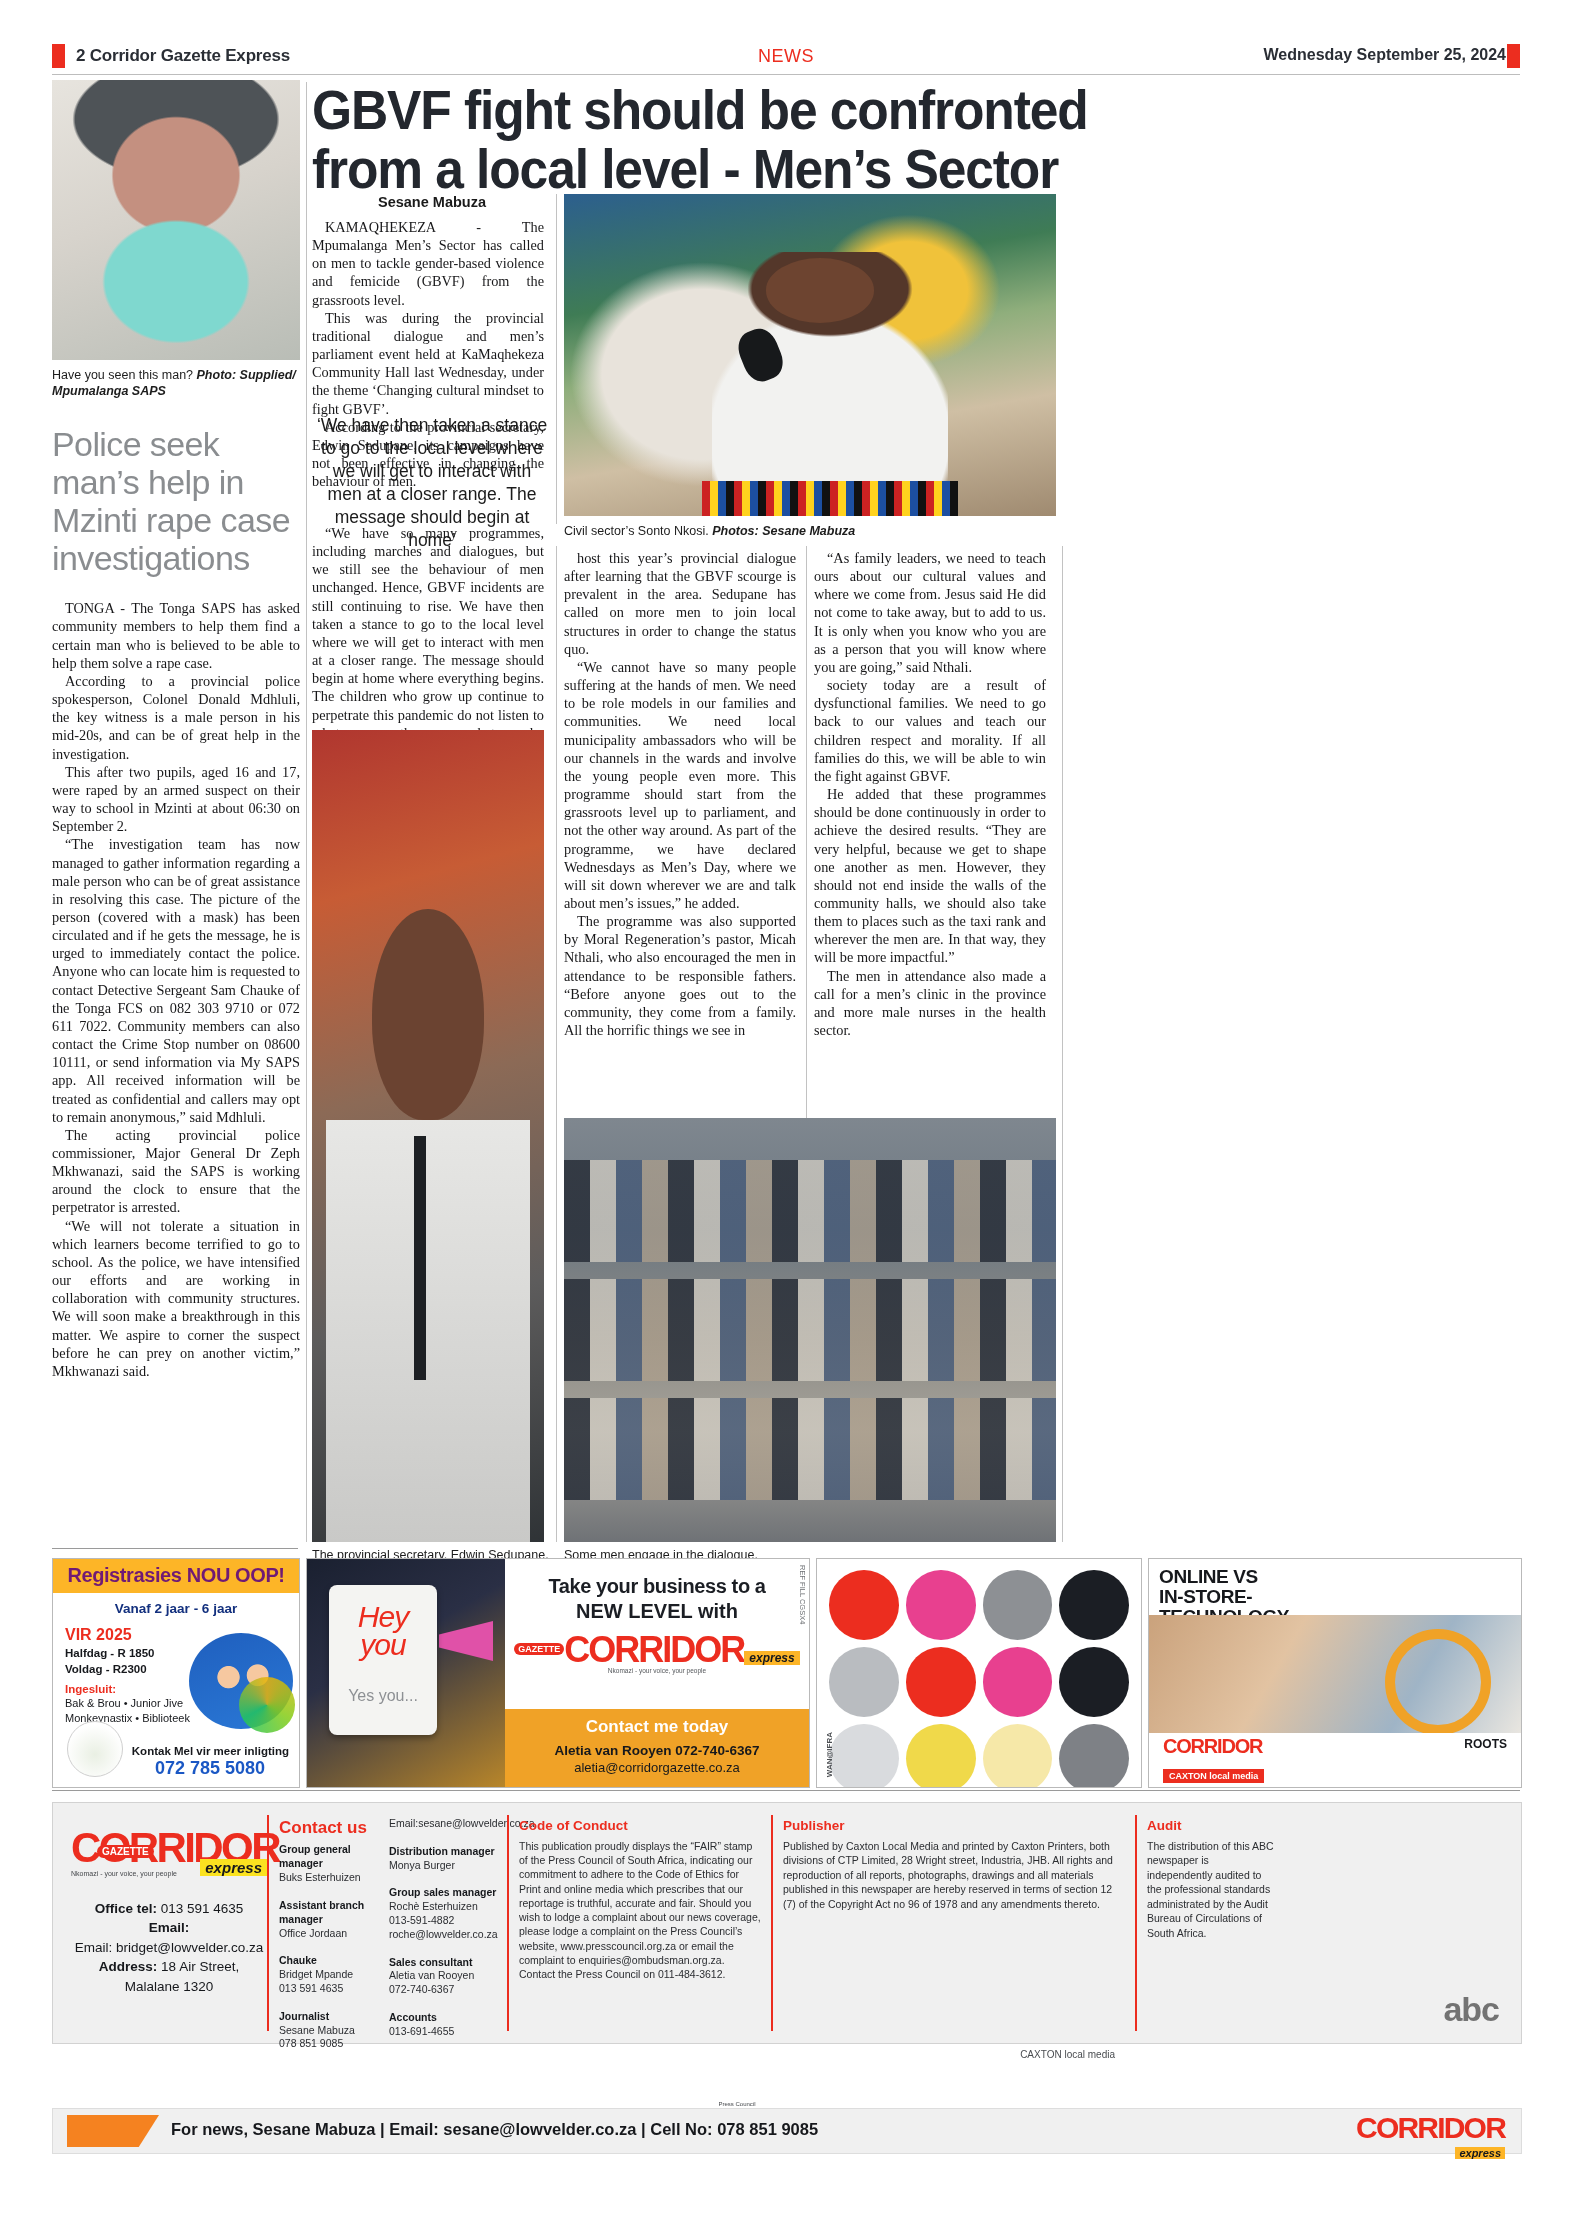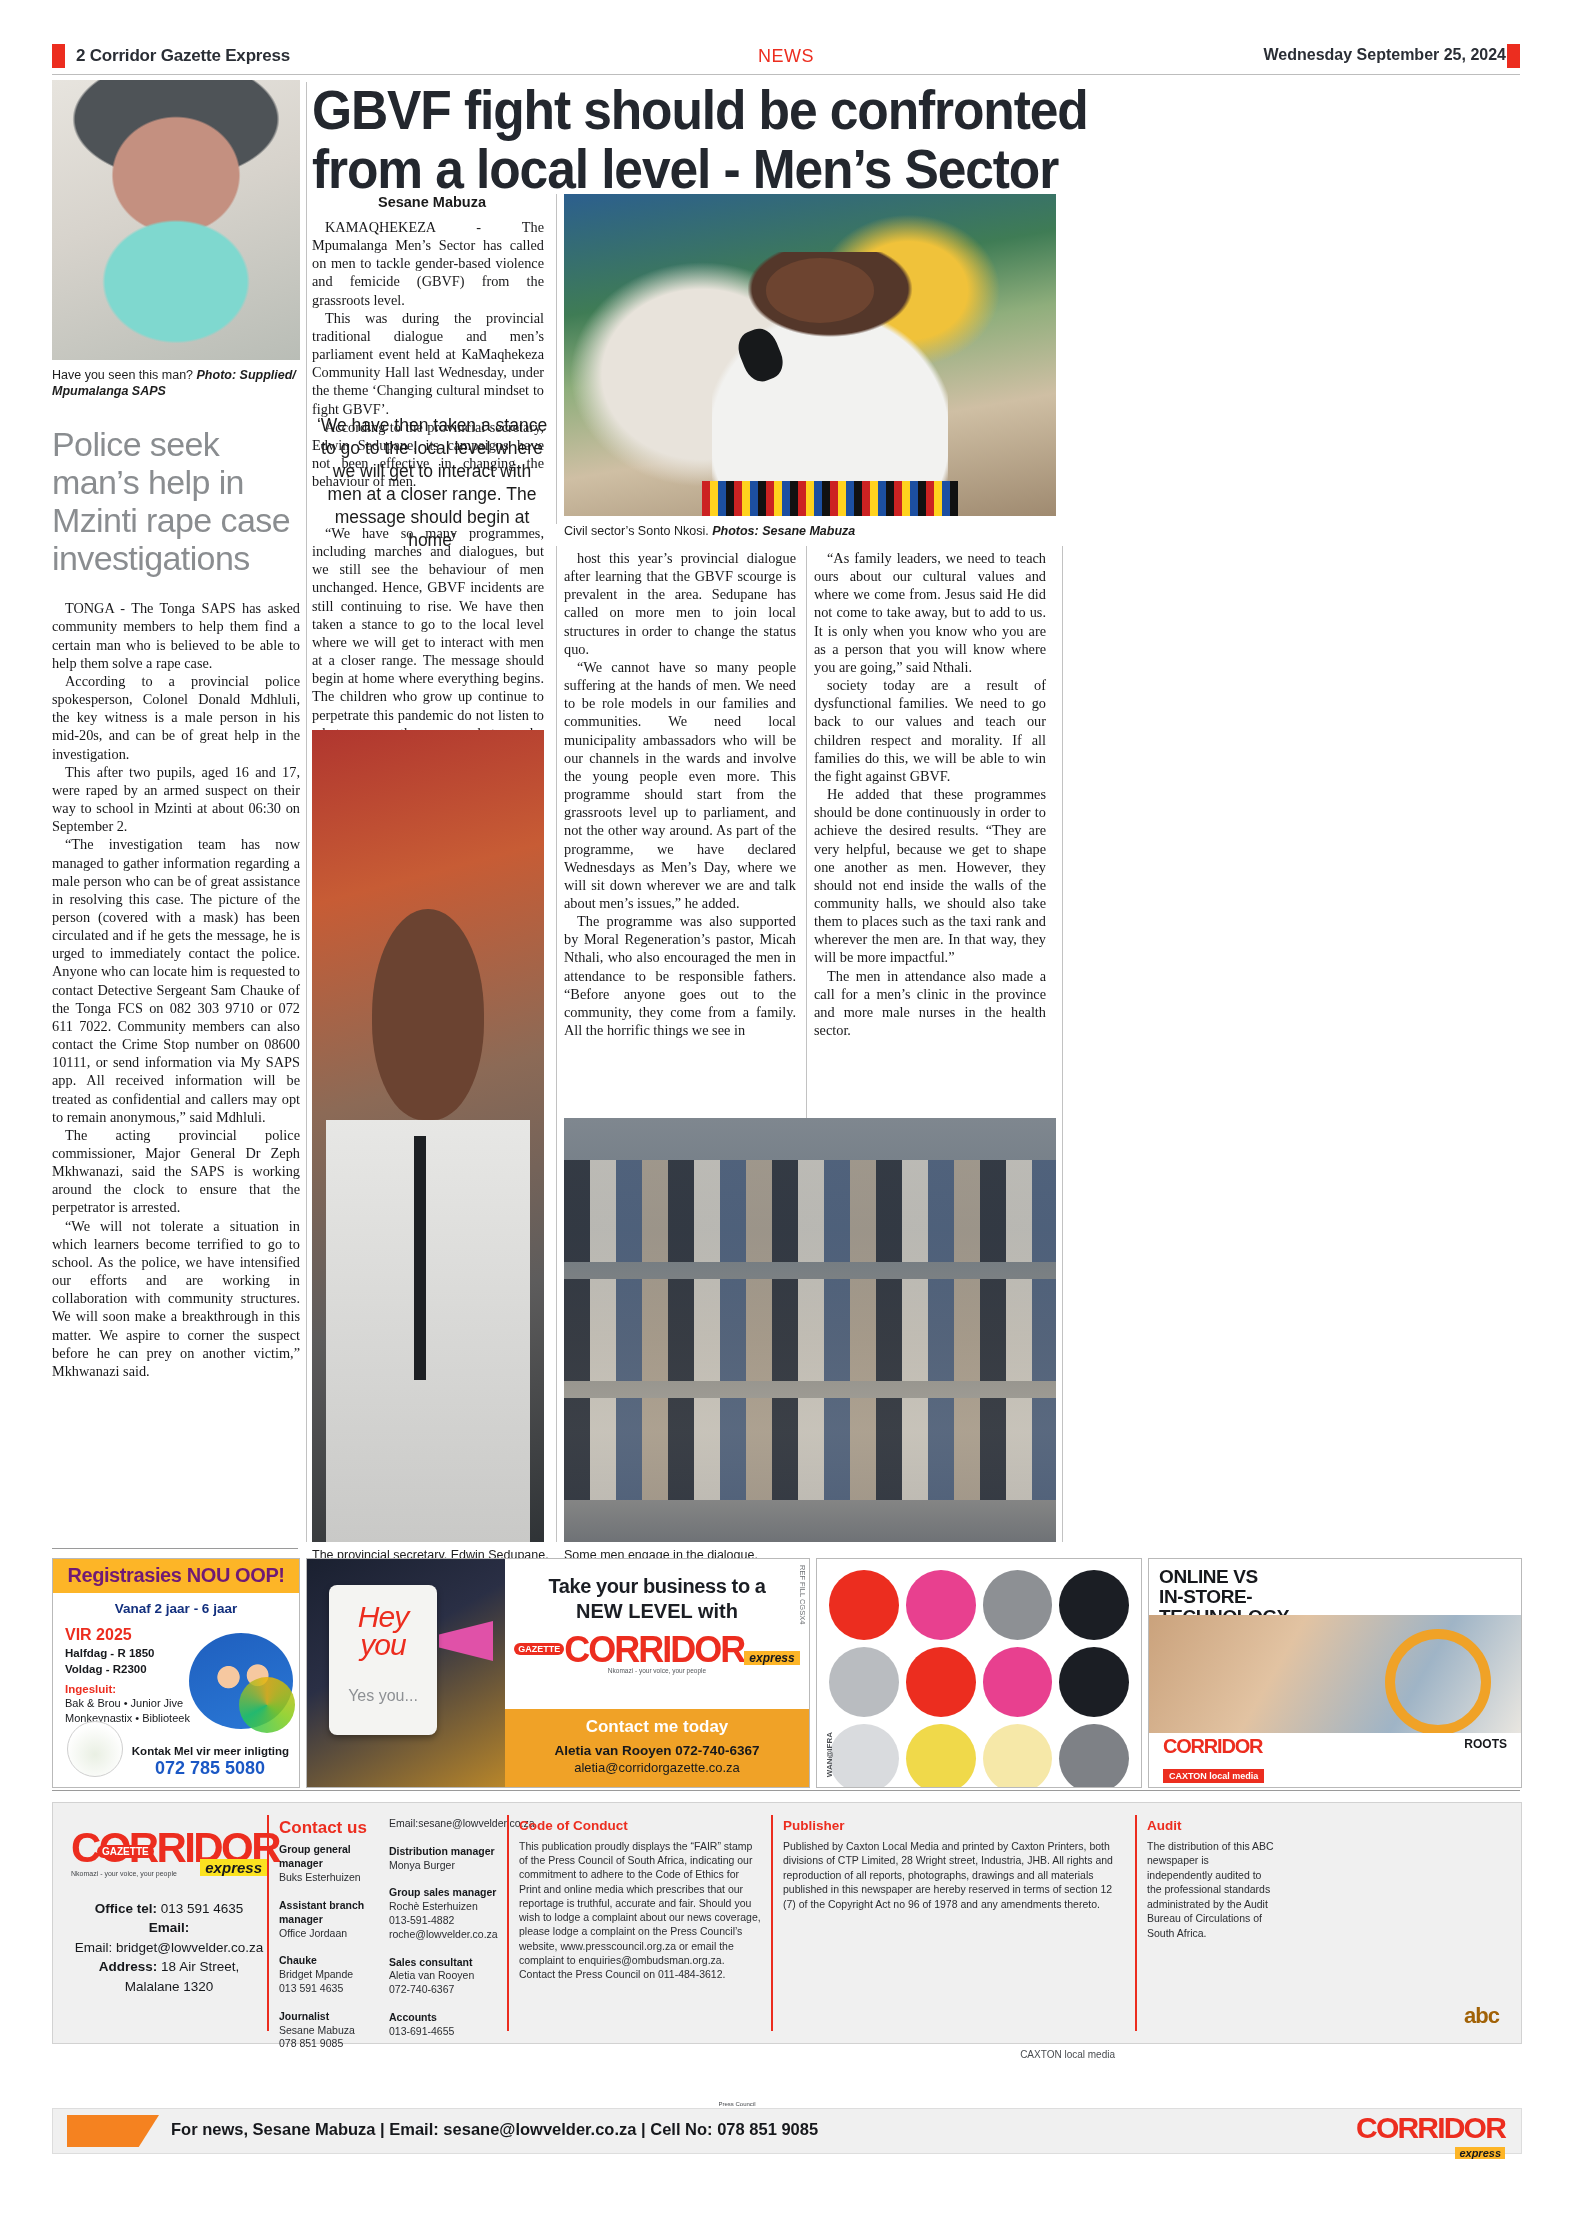--- a/index.html
+++ b/index.html
@@ -453,21 +453,21 @@
       <div style="position:absolute;right:8px;bottom:-150px;font-size:10px;color:#4a4d51;">CAXTON local media</div>
     </div>
 
     <div class="fb-sep" style="left:1082px;"></div>
 
     <div class="fb-col" style="left:1094px;width:130px;">
       <div class="fb-h2">Audit</div>
       <div style="line-height:1.38;">The distribution of this ABC newspaper is independently audited to the professional standards administrated by the Audit Bureau of Circulations of South Africa.</div>
     </div>
 
-    <div style="position:absolute;right:22px;bottom:14px;font-size:22px;font-weight:bold;color:#a16207;letter-spacing:-1px;text-align:right;">abc</div>
+    <div style="position:absolute;right:22px;bottom:14px;font-size:34px;font-weight:bold;color:#737373;letter-spacing:-1px;text-align:right;">abc</div>
   </div>
 
   <div class="botbar">
     <div class="orange"></div>
     <div class="txt">For news, Sesane Mabuza | Email: sesane@lowvelder.co.za | Cell No: 078 851 9085</div>
     <div class="logo">
       <div class="c">CORRIDOR</div>
       <span class="ex">express</span>
     </div>
   </div>

